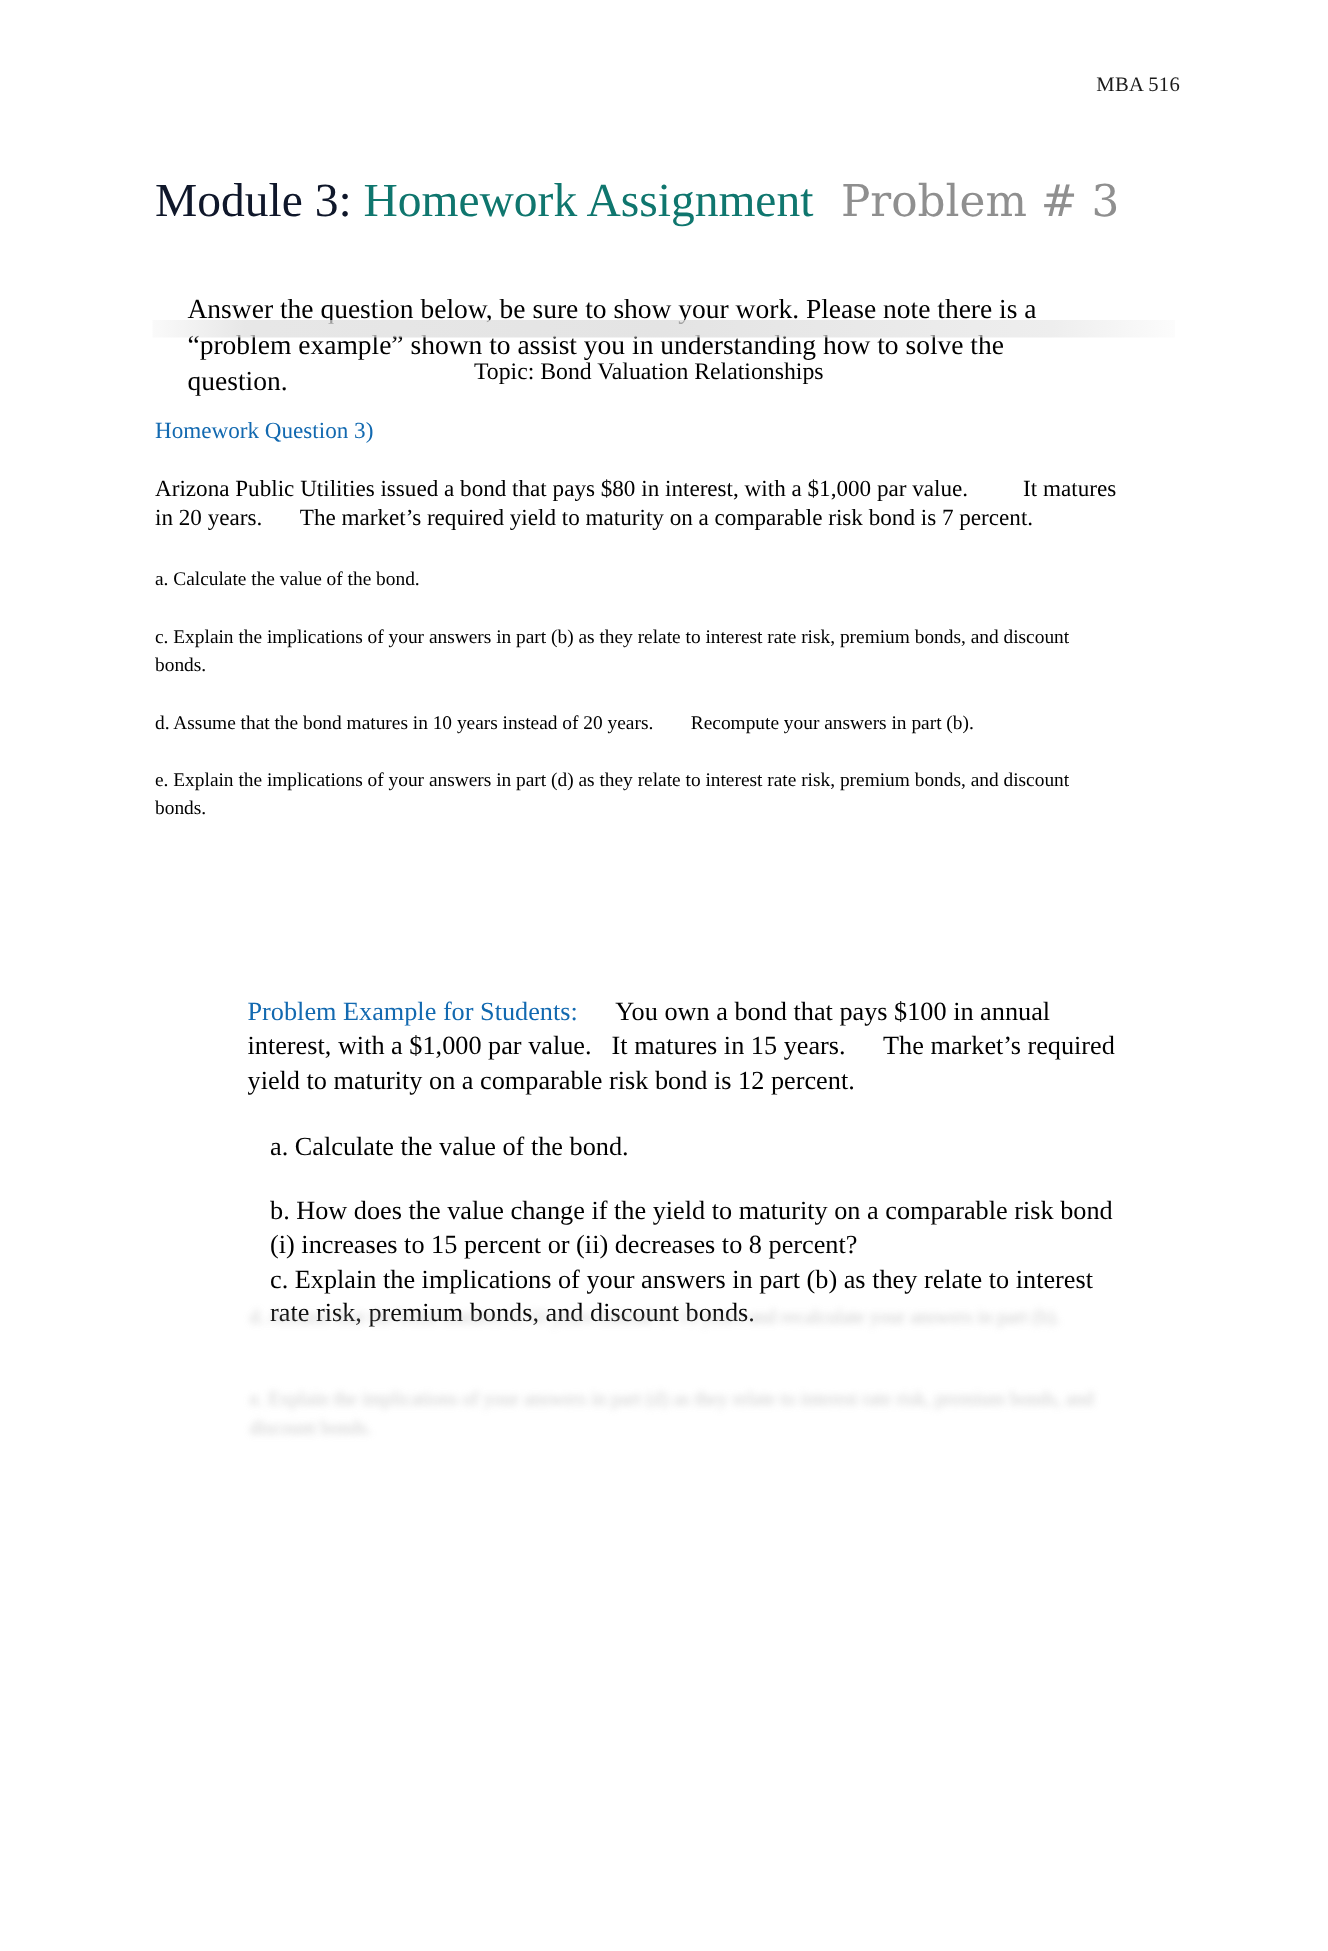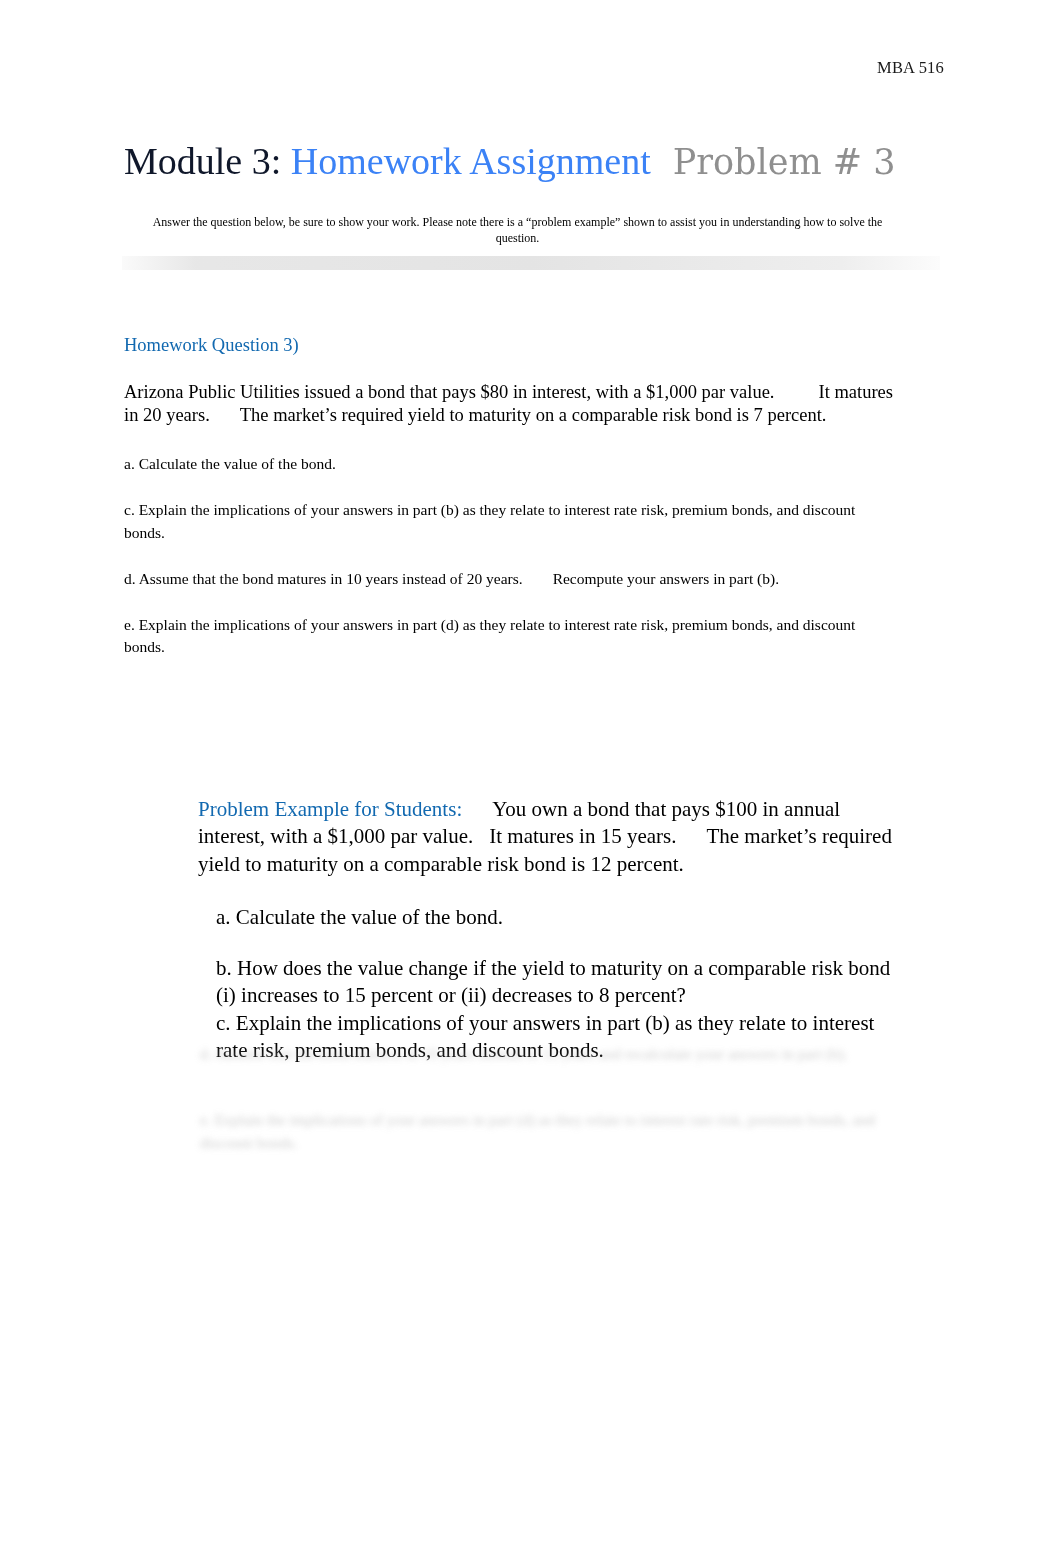--- a/index.html
+++ b/index.html
@@ -37,38 +37,37 @@
     left: 124px;
     right: 118px;
     font-size: 38px;
     line-height: 1.14;
     white-space: nowrap;
   }
   .title-module {
     color: #0f172a;
   }
   .title-assignment {
-    color: #3b82f6;
+    color: #0f766e;
   }
   .title-problem {
     color: #8f8f8f;
     font-family: "DejaVu Serif", "Liberation Serif", serif;
     font-size: 35px;
   }
   .gap-wide { display: inline-block; width: 22px; }
 
   
   .intro {
     position: absolute;
-    top: 215px;
+    top: 232px;
     left: 150px;
     width: 735px;
-    font-size: 12px;
+    font-size: 22px;
     line-height: 1.32;
-    text-align: center;
   }
 
   
   .gray-band {
     position: absolute;
     top: 256px;
     left: 122px;
     width: 818px;
     height: 14px;
     background: linear-gradient(to right,
@@ -173,20 +172,21 @@
   <div class="running-header">MBA 516</div>
 
   <div class="doc-title">
     <span class="title-module">Module 3:</span><span class="gap-sm">&nbsp;</span><span class="title-assignment">Homework Assignment</span><span class="gap-wide"></span><span class="title-problem">Problem # 3</span>
   </div>
 
   <div class="intro">Answer the question below, be sure to show your work. Please note there is a “problem example” shown to assist you in understanding how to solve the question.</div>
 
   <div class="gray-band"></div>
 
+  <div class="topic">Topic: Bond Valuation Relationships</div>
 
   <div class="section-heading">Homework Question 3)</div>
 
   <div class="question-body">
 
     <p class="q-intro"><span>Arizona Public Utilities issued a bond that pays $80 in interest, with a $1,000 par value.</span><span class="sp-lg"></span><span>It matures in 20 years.</span><span class="sp-md"></span><span>The market’s required yield to maturity on a comparable risk bond is 7 percent.</span></p>
 
     <p class="q-part">a. Calculate the value of the bond.</p>
 
 

